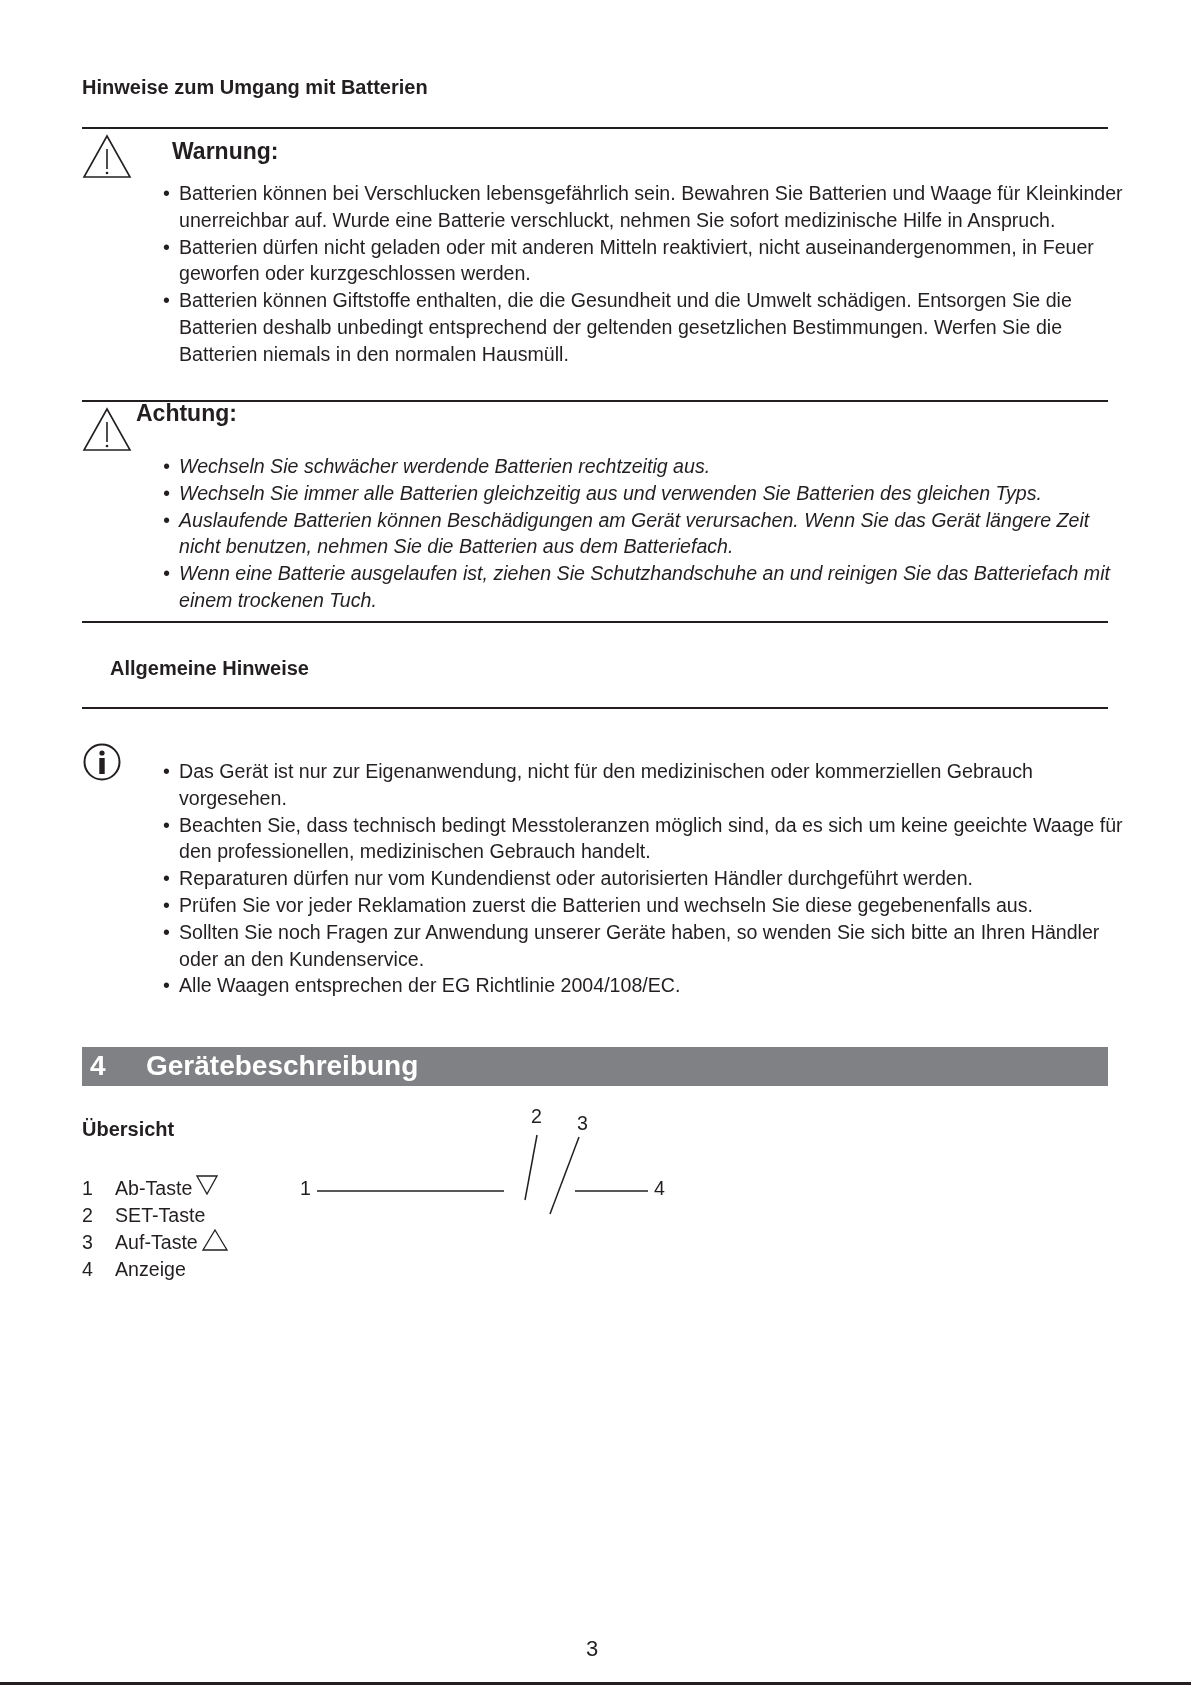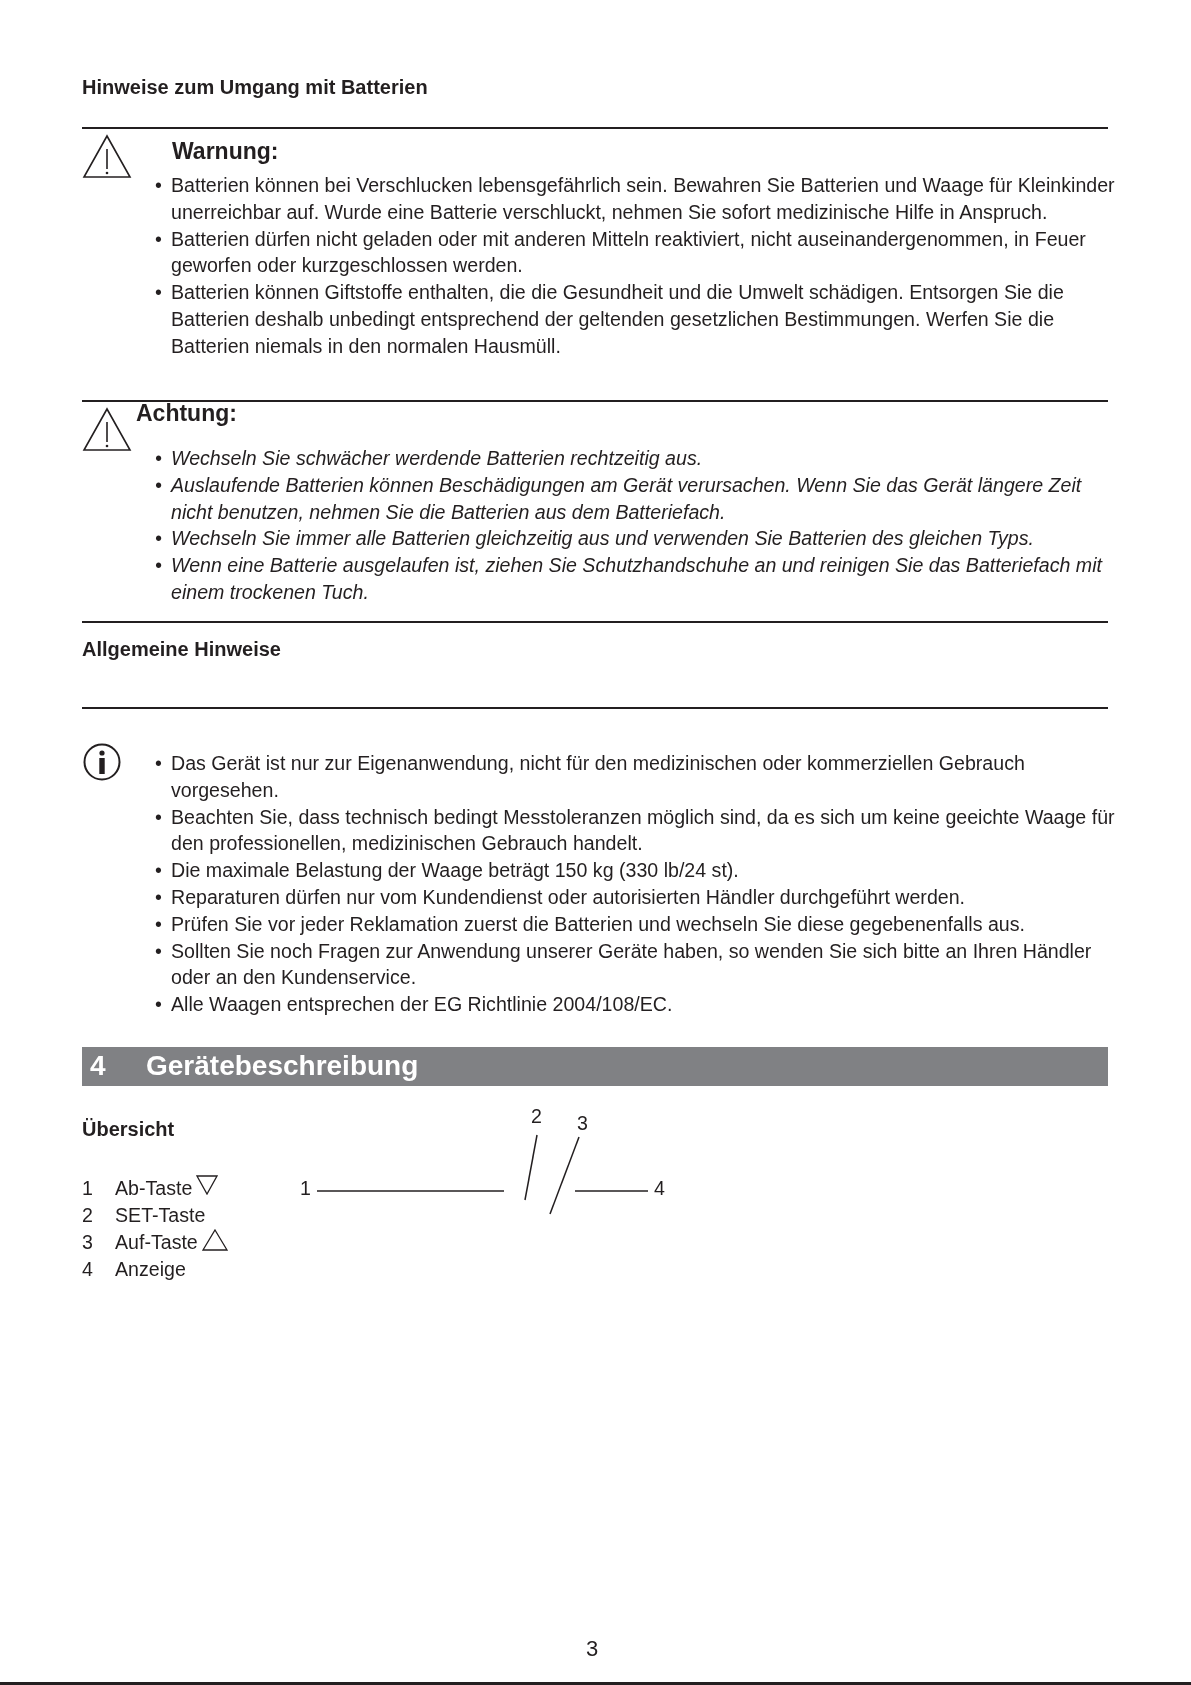--- a/index.html
+++ b/index.html
@@ -3,21 +3,21 @@
   <meta charset="utf-8">
   <style>
     html, body { margin: 0; padding: 0; background: #ffffff; }
     body { width: 1191px; height: 1685px; position: relative; overflow: hidden;
            font-family: "Liberation Sans", sans-serif; color: #231f20; }
     .abs { position: absolute; }
     .h2 { font-weight: bold; font-size: 20px; left: 82px; }
     .rule { position: absolute; left: 82px; width: 1026px; height: 2px; background: #231f20; }
     .box-icon { position: absolute; left: 82px; }
     .box-title { position: absolute; left: 136px; font-weight: bold; font-size: 23px; }
-    ul.bullets { position: absolute; left: 147px; width: 965px; margin: 8px; padding: 0; list-style: none;
+    ul.bullets { position: absolute; left: 147px; width: 965px; margin: 16px; padding: 0; list-style: none;
                  font-size: 19.6px; line-height: 26.8px; }
     ul.bullets li { position: relative; padding-left: 16px; }
     ul.bullets li::before { content: "•"; position: absolute; left: 0; top: 0; }
     .sectionbar { position: absolute; left: 82px; top: 1047px; width: 1026px; height: 39px; background: #808184; }
     .sec-num, .sec-title { position: absolute; color: #ffffff; font-weight: bold; font-size: 28px; top: 3px; }
     .sec-num { left: 8px; }
     .sec-title { left: 64px; }
     .legend { position: absolute; left: 82px; top: 1175px; font-size: 19.6px; line-height: 27px; }
     .legend .row { display: flex; }
     .legend .num { width: 33px; }
@@ -47,39 +47,38 @@
 <div class="rule" style="top:400px;"></div>
 
 <svg class="box-icon" style="top:407px;" width="50" height="46" viewBox="0 0 50 46">
   <polygon points="25,2 2,43 48,43" fill="none" stroke="#231f20" stroke-width="1.6"></polygon>
   <line x1="25" y1="15" x2="25" y2="35" stroke="#231f20" stroke-width="1.6"></line>
   <circle cx="25" cy="39" r="1.3" fill="#231f20"></circle>
 </svg>
 <div class="box-title" style="top:400px;">Achtung:</div>
 <ul class="bullets" style="top:437px;font-style:italic;">
   <li>Wechseln Sie schwächer werdende Batterien rechtzeitig aus.</li>
+  <li>Wechseln Sie immer alle Batterien gleichzeitig aus und verwenden Sie Batterien des gleichen Typs.</li>
   <li>Auslaufende Batterien können Beschädigungen am Gerät verursachen. Wenn Sie das Gerät längere Zeit nicht benutzen, nehmen Sie die Batterien aus dem Batteriefach.</li>
-  <li>Wechseln Sie immer alle Batterien gleichzeitig aus und verwenden Sie Batterien des gleichen Typs.</li>
   <li>Wenn eine Batterie ausgelaufen ist, ziehen Sie Schutzhandschuhe an und reinigen Sie das Batteriefach mit einem trockenen Tuch.</li>
 </ul>
 
 <div class="rule" style="top:621px;"></div>
 
-<div class="abs h2" style="top:638px;">Allgemeine Hinweise</div>
+<div class="abs h2" style="top:657px;margin-left:28px;">Allgemeine Hinweise</div>
 <div class="rule" style="top:707px;"></div>
 
 <svg class="box-icon" style="top:742px;" width="40" height="40" viewBox="0 0 40 40">
   <circle cx="20" cy="20" r="17.5" fill="none" stroke="#231f20" stroke-width="2"></circle>
   <circle cx="20" cy="11" r="2.6" fill="#231f20"></circle>
   <rect x="17.3" y="16" width="5.4" height="16" fill="#231f20"></rect>
 </svg>
 <ul class="bullets" style="top:742px;">
   <li>Das Gerät ist nur zur Eigenanwendung, nicht für den medizinischen oder kommerziellen Gebrauch vorgesehen.</li>
   <li>Beachten Sie, dass technisch bedingt Messtoleranzen möglich sind, da es sich um keine geeichte Waage für den professionellen, medizinischen Gebrauch handelt.</li>
-  <li>Die maximale Belastung der Waage beträgt 150 kg (330 lb/24 st).</li>
   <li>Reparaturen dürfen nur vom Kundendienst oder autorisierten Händler durchgeführt werden.</li>
   <li>Prüfen Sie vor jeder Reklamation zuerst die Batterien und wechseln Sie diese gegebenenfalls aus.</li>
   <li>Sollten Sie noch Fragen zur Anwendung unserer Geräte haben, so wenden Sie sich bitte an Ihren Händler oder an den Kundenservice.</li>
   <li>Alle Waagen entsprechen der EG Richtlinie 2004/108/EC.</li>
 </ul>
 
 <div class="sectionbar">
   <span class="sec-num">4</span>
   <span class="sec-title">Gerätebeschreibung</span>
 </div>

